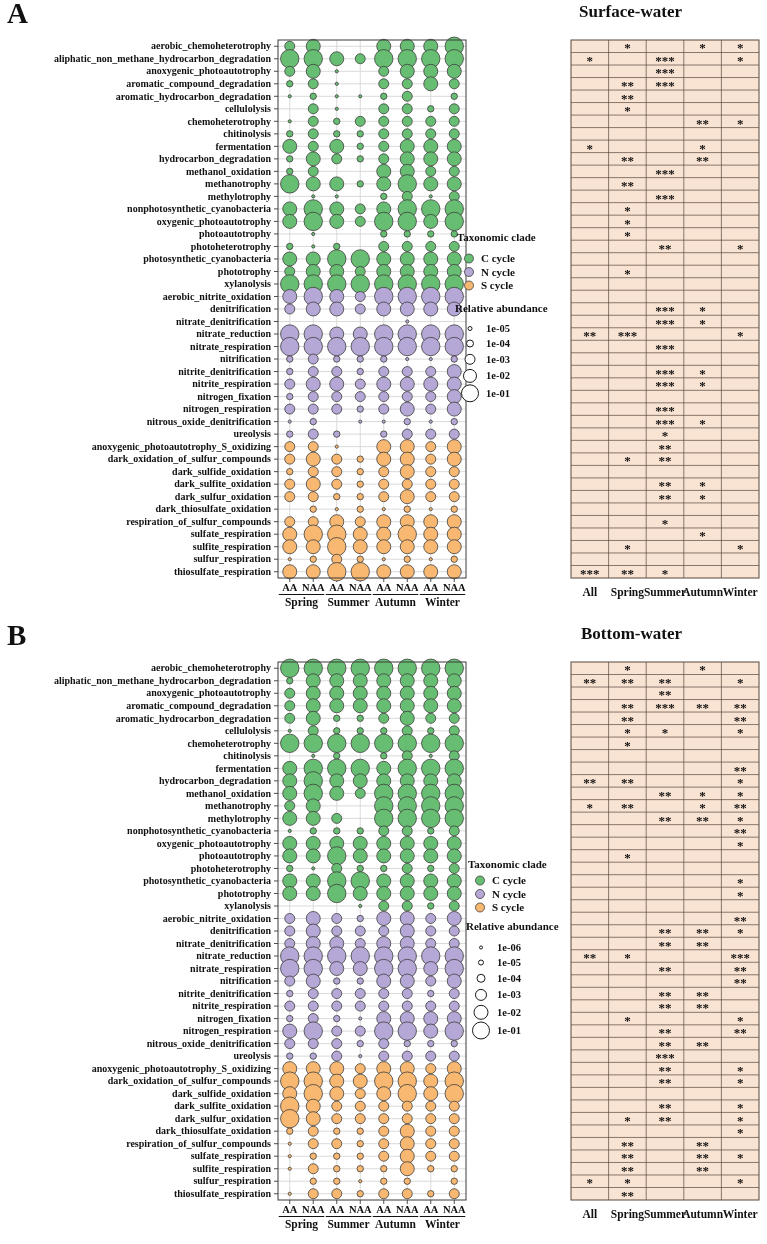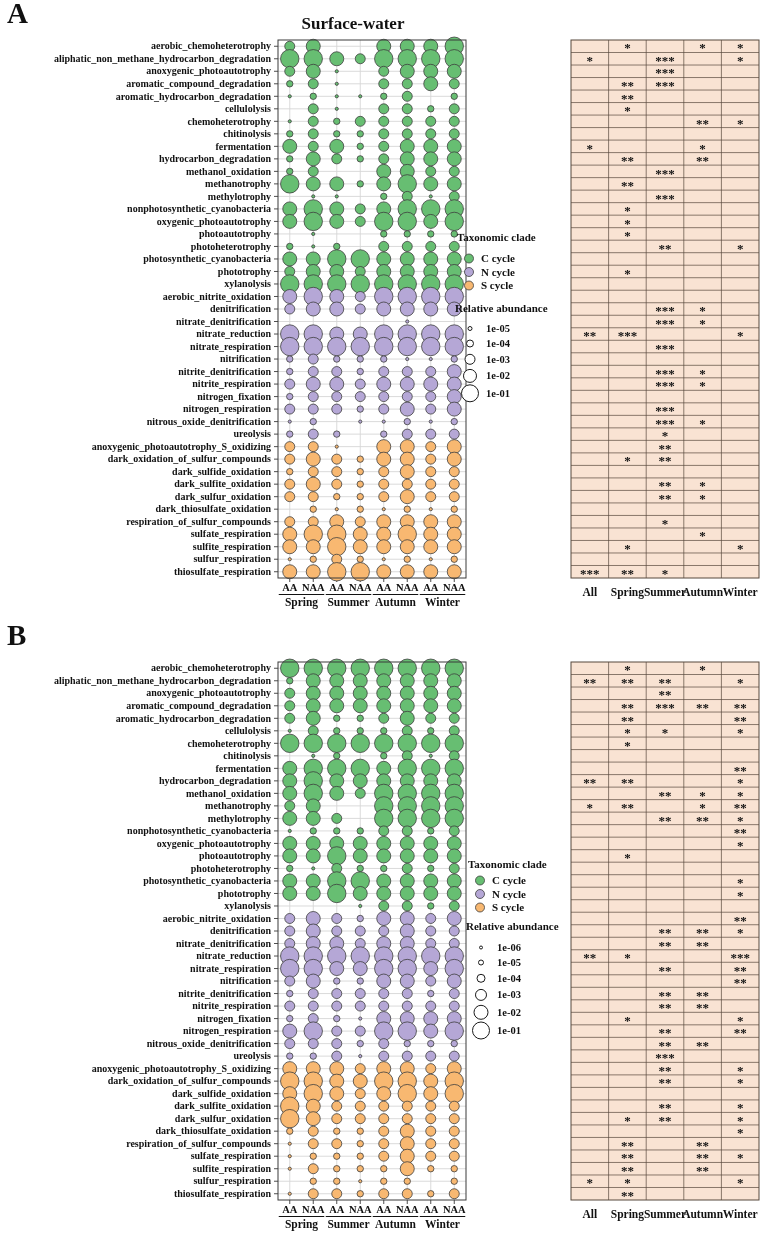--- a/index.html
+++ b/index.html
@@ -1,20 +1,20 @@
 <!DOCTYPE html>
 <html><head>
 <meta charset="utf-8">
 <style>
   html,body{margin:0;padding:0;background:#ffffff;}
   #figure{position:relative;width:767px;height:1244px;background:#ffffff;overflow:hidden;
           font-family:"Liberation Serif", serif;color:#111;}
   .panel{position:absolute;left:0;width:767px;height:622px;}
   .plabel{position:absolute;left:7px;top:-2px;font-size:29px;font-weight:bold;line-height:30px;}
-  .ptitle{position:absolute;left:0;top:0;width:682px;margin:12px;text-align:center;
+  .ptitle{position:absolute;left:0;top:0;width:682px;margin:0;text-align:right;
           font-size:17px;font-weight:bold;line-height:24px;}
   svg.pfig{position:absolute;left:0;top:0;}
   svg text{font-family:"Liberation Serif", serif;fill:#111;}
 </style>
 </head>
 <body>
 
 <div id="figure">
 
   <section class="panel" style="top:0">
@@ -641,20 +641,21 @@
           <circle cx="470" cy="375.90000000000003" r="6.5" fill="#ffffff" stroke="#1a1a1a" stroke-width="1"></circle>
           <text x="486" y="379.40000000000003" font-size="10.5px" font-weight="bold">1e-02</text>
           <circle cx="470" cy="393.3" r="8.5" fill="#ffffff" stroke="#1a1a1a" stroke-width="1"></circle>
           <text x="486" y="396.8" font-size="10.5px" font-weight="bold">1e-01</text>
         </g>
       </svg>
   </section>
 
   <section class="panel" style="top:622px">
     <div class="plabel">B</div>
+    <h2 class="ptitle">Bottom-water</h2>
     <svg class="pfig" width="767" height="622">
         <rect x="278" y="40" width="188" height="538" fill="#ffffff" stroke="none"></rect>
         <g>
           <line x1="278" y1="46.25581395348837" x2="466" y2="46.25581395348837" stroke="#d6d6d6" stroke-width="0.9"></line>
           <line x1="274" y1="46.25581395348837" x2="278" y2="46.25581395348837" stroke="#3a3a3a" stroke-width="0.9"></line>
           <line x1="278" y1="58.76744186046511" x2="466" y2="58.76744186046511" stroke="#d6d6d6" stroke-width="0.9"></line>
           <line x1="274" y1="58.76744186046511" x2="278" y2="58.76744186046511" stroke="#3a3a3a" stroke-width="0.9"></line>
           <line x1="278" y1="71.27906976744185" x2="466" y2="71.27906976744185" stroke="#d6d6d6" stroke-width="0.9"></line>
           <line x1="274" y1="71.27906976744185" x2="278" y2="71.27906976744185" stroke="#3a3a3a" stroke-width="0.9"></line>
           <line x1="278" y1="83.7906976744186" x2="466" y2="83.7906976744186" stroke="#d6d6d6" stroke-width="0.9"></line>

